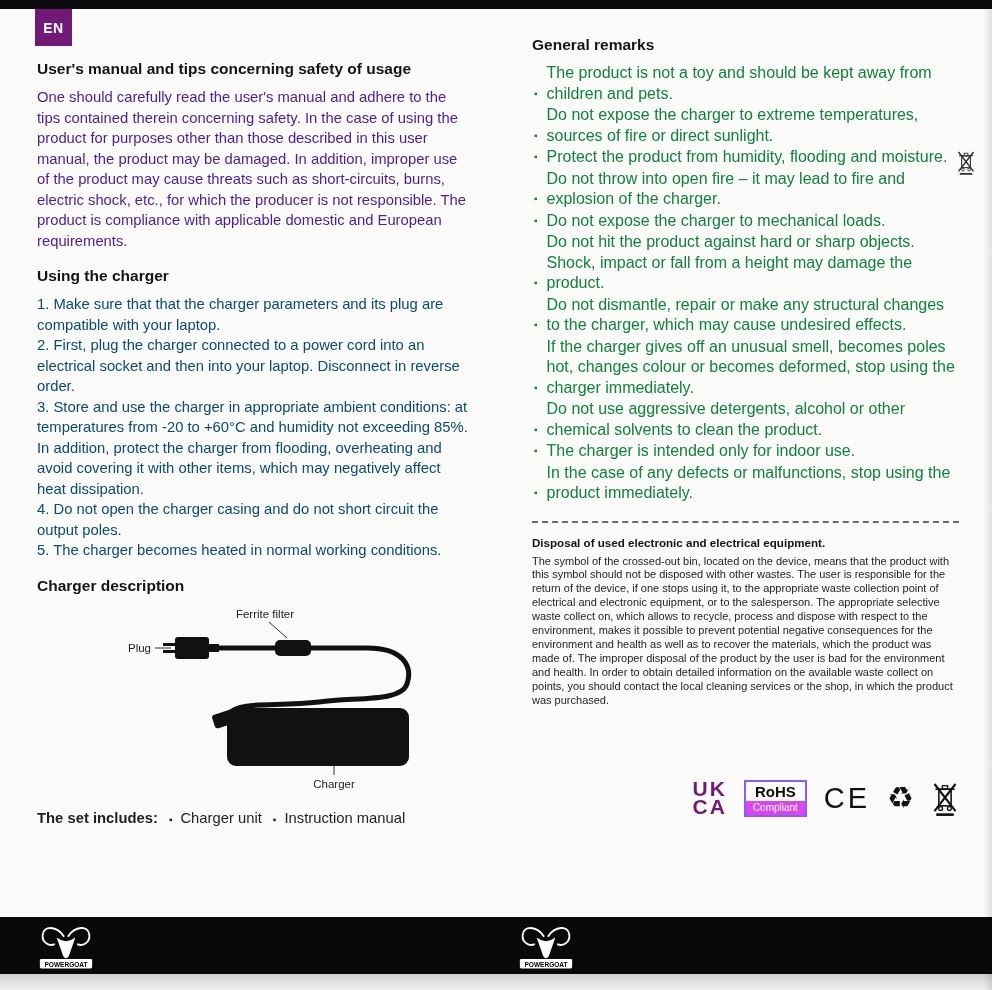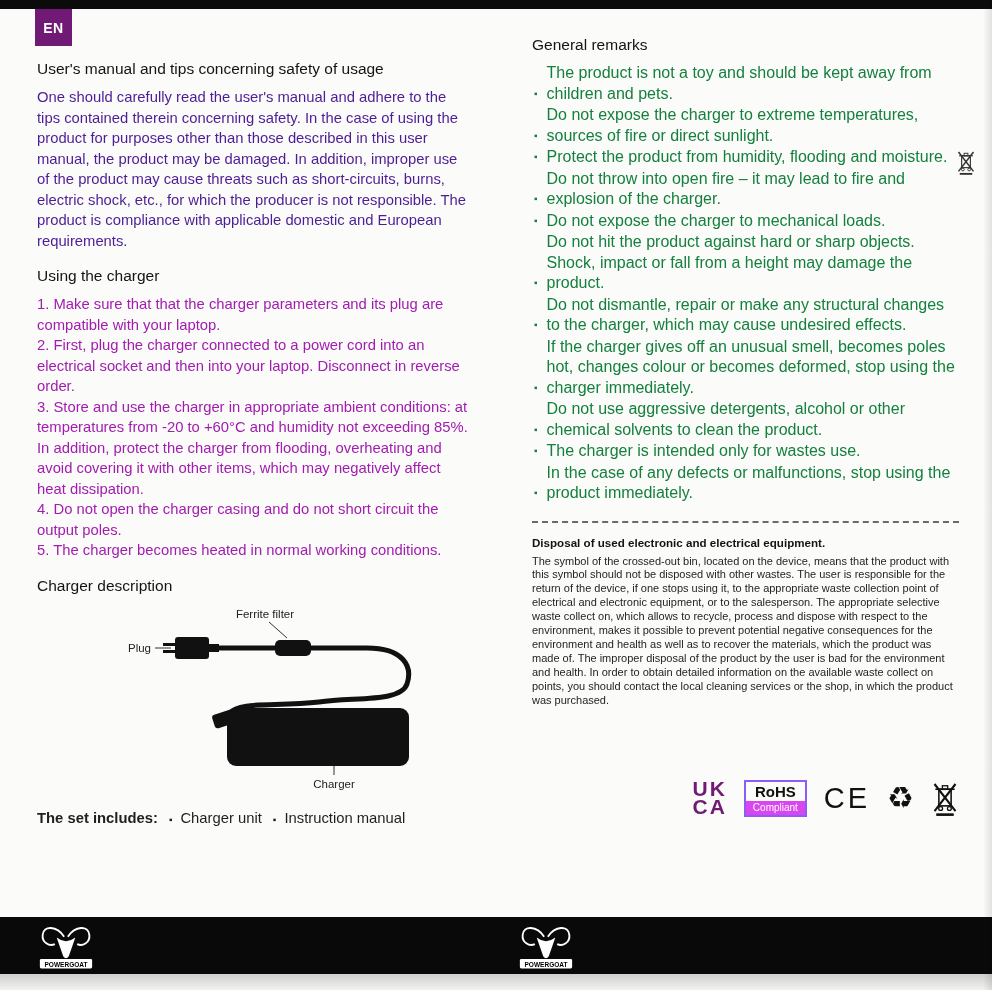--- a/index.html
+++ b/index.html
@@ -18,24 +18,24 @@
   .edge-right { position:absolute; top:0; right:0; bottom:0; width:9px;
     background:linear-gradient(to right, rgba(0,0,0,0), rgba(0,0,0,0.10)); }
 
   .lang-badge { position:absolute; top:9px; left:35px; width:37px; height:37px;
     background:#701a75; color:#fff; display:flex; align-items:center; justify-content:center;
     font-weight:bold; font-size:14px; letter-spacing:0.5px; }
 
   .col-left  { position:absolute; left:37px;  top:60px; width:434px; }
   .col-right { position:absolute; left:532px; top:36px; width:427px; }
 
-  h2 { font-size:15.5px; font-weight:normal; color:#141414; margin:0 0 9px 0; }
+  h2 { font-size:15.5px; font-weight:bold; color:#141414; margin:0 0 9px 0; }
   .section { margin-bottom:16px; }
   .body-text { font-size:14.8px; line-height:20.5px; color:#4c1d95; }
-  .using-item { font-size:14.8px; line-height:20.5px; color:#a21caf; }
+  .using-item { font-size:14.8px; line-height:20.5px; color:#0c4a6e; }
 
   ul.remarks { list-style:none; }
   ul.remarks li { display:flex; font-size:16px; line-height:20.5px; color:#15803d; margin-bottom:1px;align-items:flex-end; }
   ul.remarks li::before { content:"▪"; flex:0 0 auto; font-size:10px; line-height:20.5px; margin:0 9px 0 2px; }
 
   .divider { border:none; border-top:2px dashed #6a6a6a; margin:17px 0 13px 0; }
 
   .disposal-heading { font-size:11.6px; font-weight:bold; color:#141414; margin-bottom:6px; }
   .disposal-text { font-size:11px; line-height:13.9px; color:#242424; }
 
@@ -163,21 +163,21 @@
           <li>
             <span>Do not dismantle, repair or make any structural changes to the charger, which may cause undesired effects.</span>
           </li>
           <li>
             <span>If the charger gives off an unusual smell, becomes poles hot, changes colour or becomes deformed, stop using the charger immediately.</span>
           </li>
           <li>
             <span>Do not use aggressive detergents, alcohol or other chemical solvents to clean the product.</span>
           </li>
           <li>
-            <span>The charger is intended only for wastes use.</span>
+            <span>The charger is intended only for indoor use.</span>
           </li>
           <li>
             <span>In the case of any defects or malfunctions, stop using the product immediately.</span>
           </li>
         </ul>
     </div>
 
     <hr class="divider">
 
     <div>

